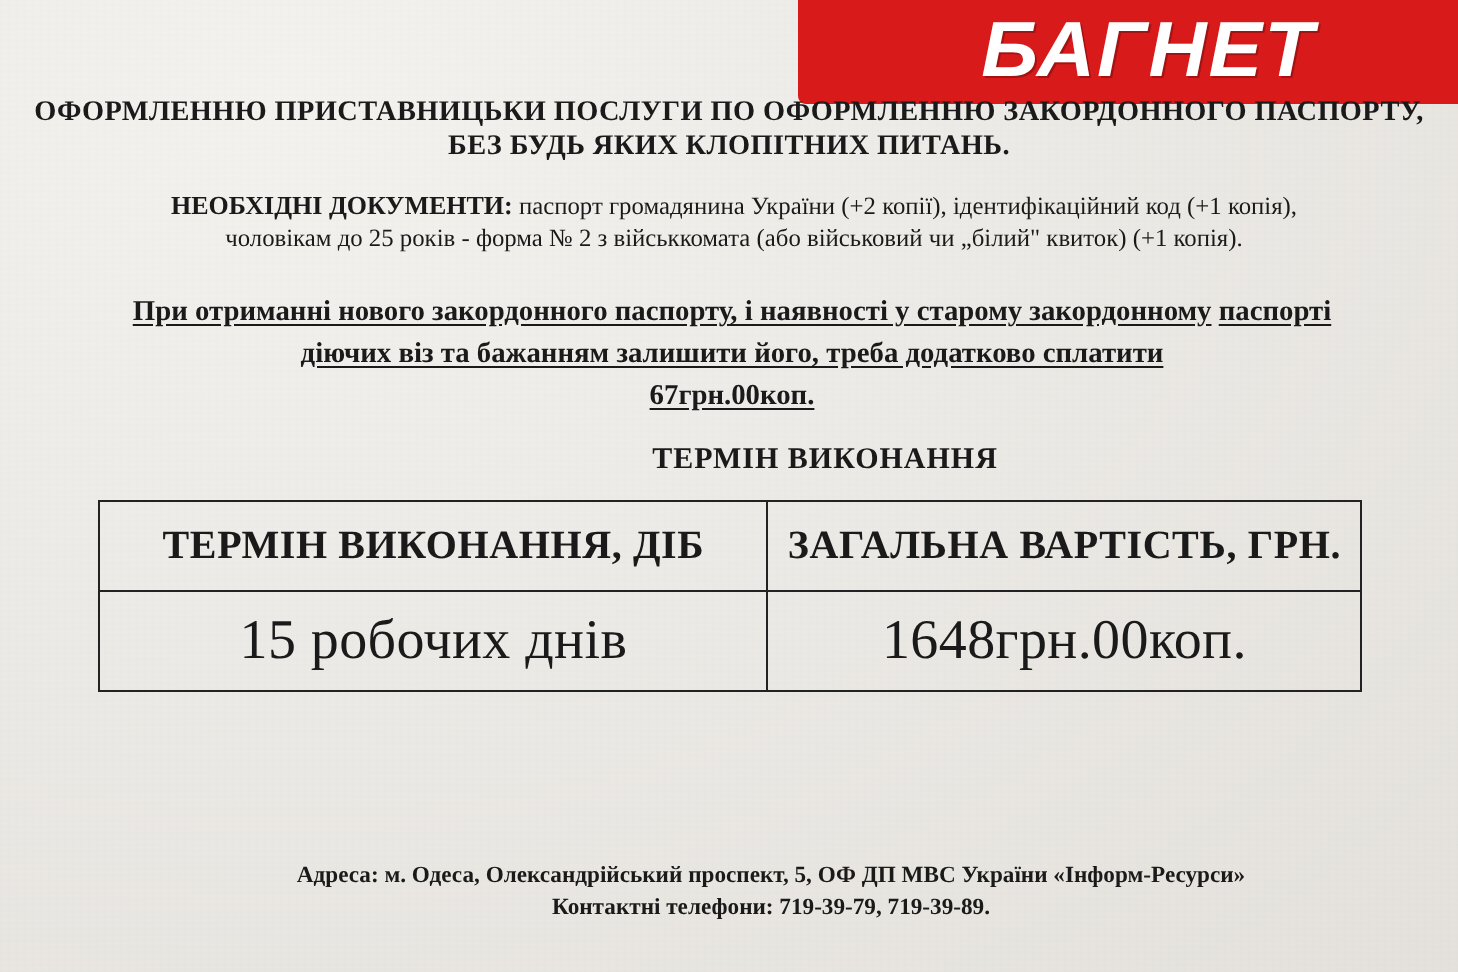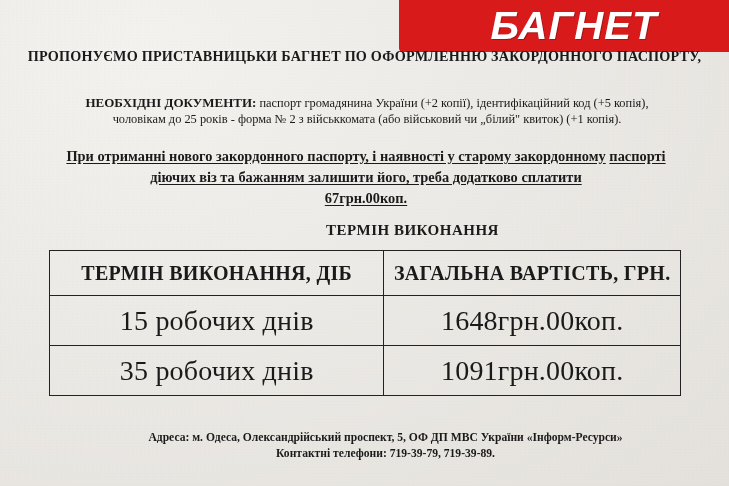--- a/index.html
+++ b/index.html
@@ -174,25 +174,26 @@
 <div class="paper"></div>
 <div class="noise"></div>
 
 <div class="content">
 
   <div class="logo">
     <span class="logo-text">БАГНЕТ</span>
   </div>
 
   <div class="headline">
-    <span class="l1">ПРОПОНУЄМО ПРИСТАВНИЦЬКИ  БАГНЕТ ПО ОФОРМЛЕННЮ ЗАКОРДОННОГО ПАСПОРТУ,</span>
+    <span class="l1">ОФОРМЛЕННЮ ПРИСТАВНИЦЬКИ  ПОСЛУГИ ПО ОФОРМЛЕННЮ ЗАКОРДОННОГО ПАСПОРТУ,</span>
+    <span class="l2">БЕЗ БУДЬ ЯКИХ КЛОПІТНИХ  ПИТАНЬ.</span>
   </div>
 
   <div class="docs">
-    <span class="lead">НЕОБХІДНІ ДОКУМЕНТИ:</span><span> паспорт громадянина України (+2 копії), ідентифікаційний код (+5 копія),</span>
+    <span class="lead">НЕОБХІДНІ ДОКУМЕНТИ:</span><span> паспорт громадянина України (+2 копії), ідентифікаційний код (+1 копія),</span>
     <div>чоловікам до 25 років - форма № 2 з військкомата (або військовий чи „білий" квиток) (+1 копія).</div>
   </div>
 
   <div class="notice">
     <span>При отриманні нового закордонного паспорту, і наявності у старому закордонному</span>
     <span>паспорті діючих віз та  бажанням залишити його, треба додатково сплатити</span>
     <span class="sum">67грн.00коп.</span>
   </div>
 
   <div class="table-title">ТЕРМІН ВИКОНАННЯ</div>
@@ -206,24 +207,20 @@
       <tr>
         <th>ТЕРМІН ВИКОНАННЯ, ДІБ</th>
         <th>ЗАГАЛЬНА ВАРТІСТЬ, ГРН.</th>
       </tr>
     </thead>
     <tbody>
       <tr>
         <td>15 робочих днів</td>
         <td>1648грн.00коп.</td>
       </tr>
-      <tr>
-        <td>35 робочих днів</td>
-        <td>1091грн.00коп.</td>
-      </tr>
     </tbody>
   </table>
 
   <div class="footer">
     <span class="addr">Адреса: м. Одеса, Олександрійський проспект, 5, ОФ ДП МВС України «Інформ-Ресурси»</span>
     <span class="phones">Контактні телефони: 719-39-79, 719-39-89.</span>
   </div>
 
 </div>
 

